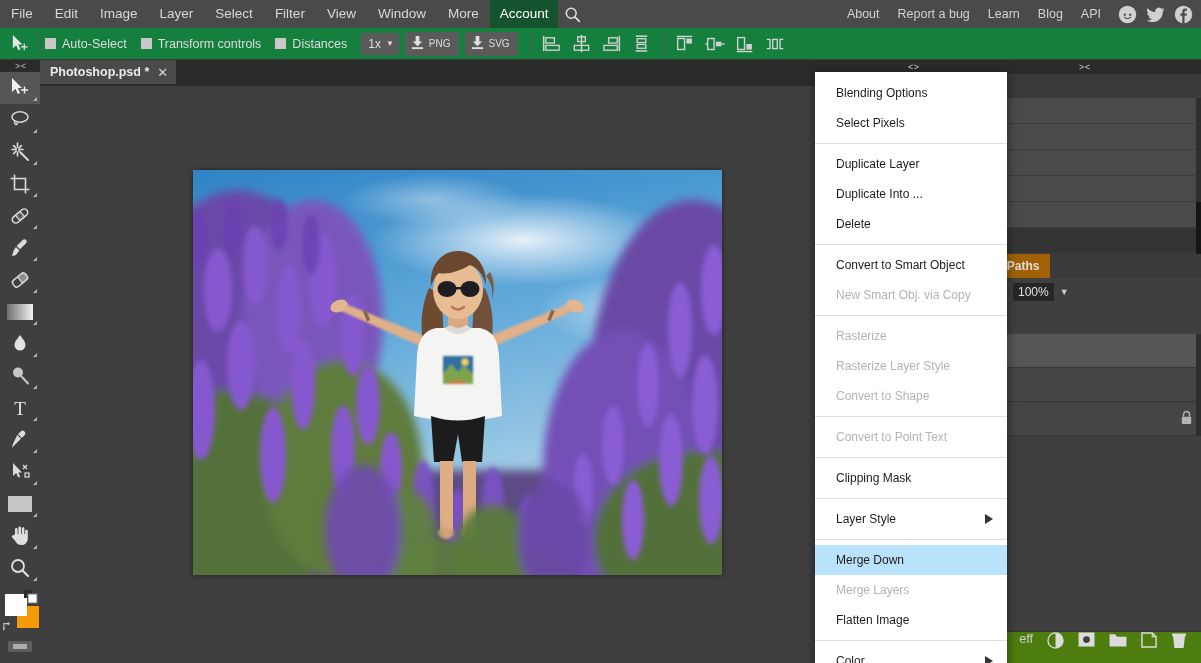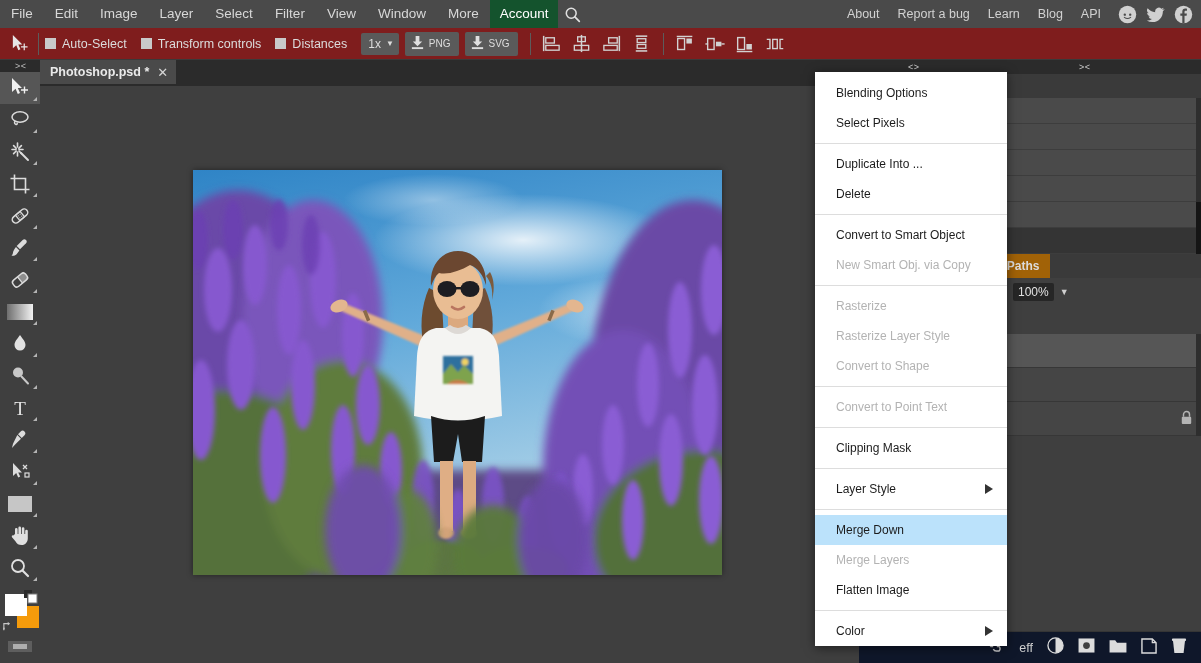--- a/index.html
+++ b/index.html
@@ -26,21 +26,21 @@
   }
   .mitem.account { background:#14532d; color:#fff; padding:5px 10px; }
   .mitem.small { font-size:12.5px; padding:4px 9px; color:#d2d2d2; }
   .search-ic { padding:0 10px 0 6px; display:flex; align-items:center; }
   .social { display:flex; align-items:center; gap:9px; padding-left:8px; }
   .social svg { display:block; }
 
   
   .optbar {
     position:absolute; left:0; top:28px; width:1201px; height:32px;
-    background:#7f1d1d; display:flex; align-items:center; padding-left:6px;
+    background:#15803d; display:flex; align-items:center; padding-left:6px;
     border-bottom:1px solid #3a3a3a;
   }
   .optbar .sep { width:1px; height:22px; background:#5c5c5c; margin:0 6px; }
   .opt-tool-ic { width:26px; height:26px; display:flex; align-items:center; justify-content:center; }
   .chk { display:flex; align-items:center; margin-right:14px; cursor:default; }
   .chk .box {
     width:11px; height:11px; background:#c9c9c9; margin-right:6px; display:inline-block;
   }
   .chk .lbl { color:#dcdcdc; font-size:12.5px; }
   .zoomsel {
@@ -140,22 +140,22 @@
   .locks { display:flex; align-items:center; gap:8px; padding:0 4px; }
   .layer-row {
     height:34px; display:flex; align-items:center; padding:0 8px 0 6px;
     border-bottom:1px solid #373737; color:#d8d8d8; font-size:12.5px;
     background:#454545;
   }
   .layer-row.sel { background:#565656; }
   .layer-thumb { width:26px; height:24px; background:#6e6e6e; margin-right:8px; flex:0 0 auto; }
   .layer-eye { width:16px; margin-right:4px; display:flex; align-items:center; }
   .layer-bottom {
-    position:absolute; left:0; bottom:0; width:342px; height:32px; background:#0f172a;
-    display:flex; align-items:center; justify-content:flex-end; gap:14px; padding-right:14px;
+    position:absolute; left:0; bottom:0; width:342px; height:32px; background:#4d7c0f;
+    display:flex; align-items:flex-start; justify-content:flex-end; gap:14px; padding-right:14px;
     border-top:1px solid #353535;
   }
 
   
   .ctxmenu {
     position:absolute; left:815px; top:72px; width:192px;
     background:#ffffff; box-shadow:0 2px 10px rgba(0,0,0,.5);
     z-index:50; padding:6px 0 0 0;
   }
   .ctxitem {
@@ -822,20 +822,23 @@
 
     <div class="ctxitem">
       <span>Blending Options</span>
     </div>
     <div class="ctxitem">
       <span>Select Pixels</span>
     </div>
     <div class="ctxsep"></div>
 
     <div class="ctxitem">
+      <span>Duplicate Layer</span>
+    </div>
+    <div class="ctxitem">
       <span>Duplicate Into ...</span>
     </div>
     <div class="ctxitem">
       <span>Delete</span>
     </div>
     <div class="ctxsep"></div>
 
     <div class="ctxitem">
       <span>Convert to Smart Object</span>
     </div>

